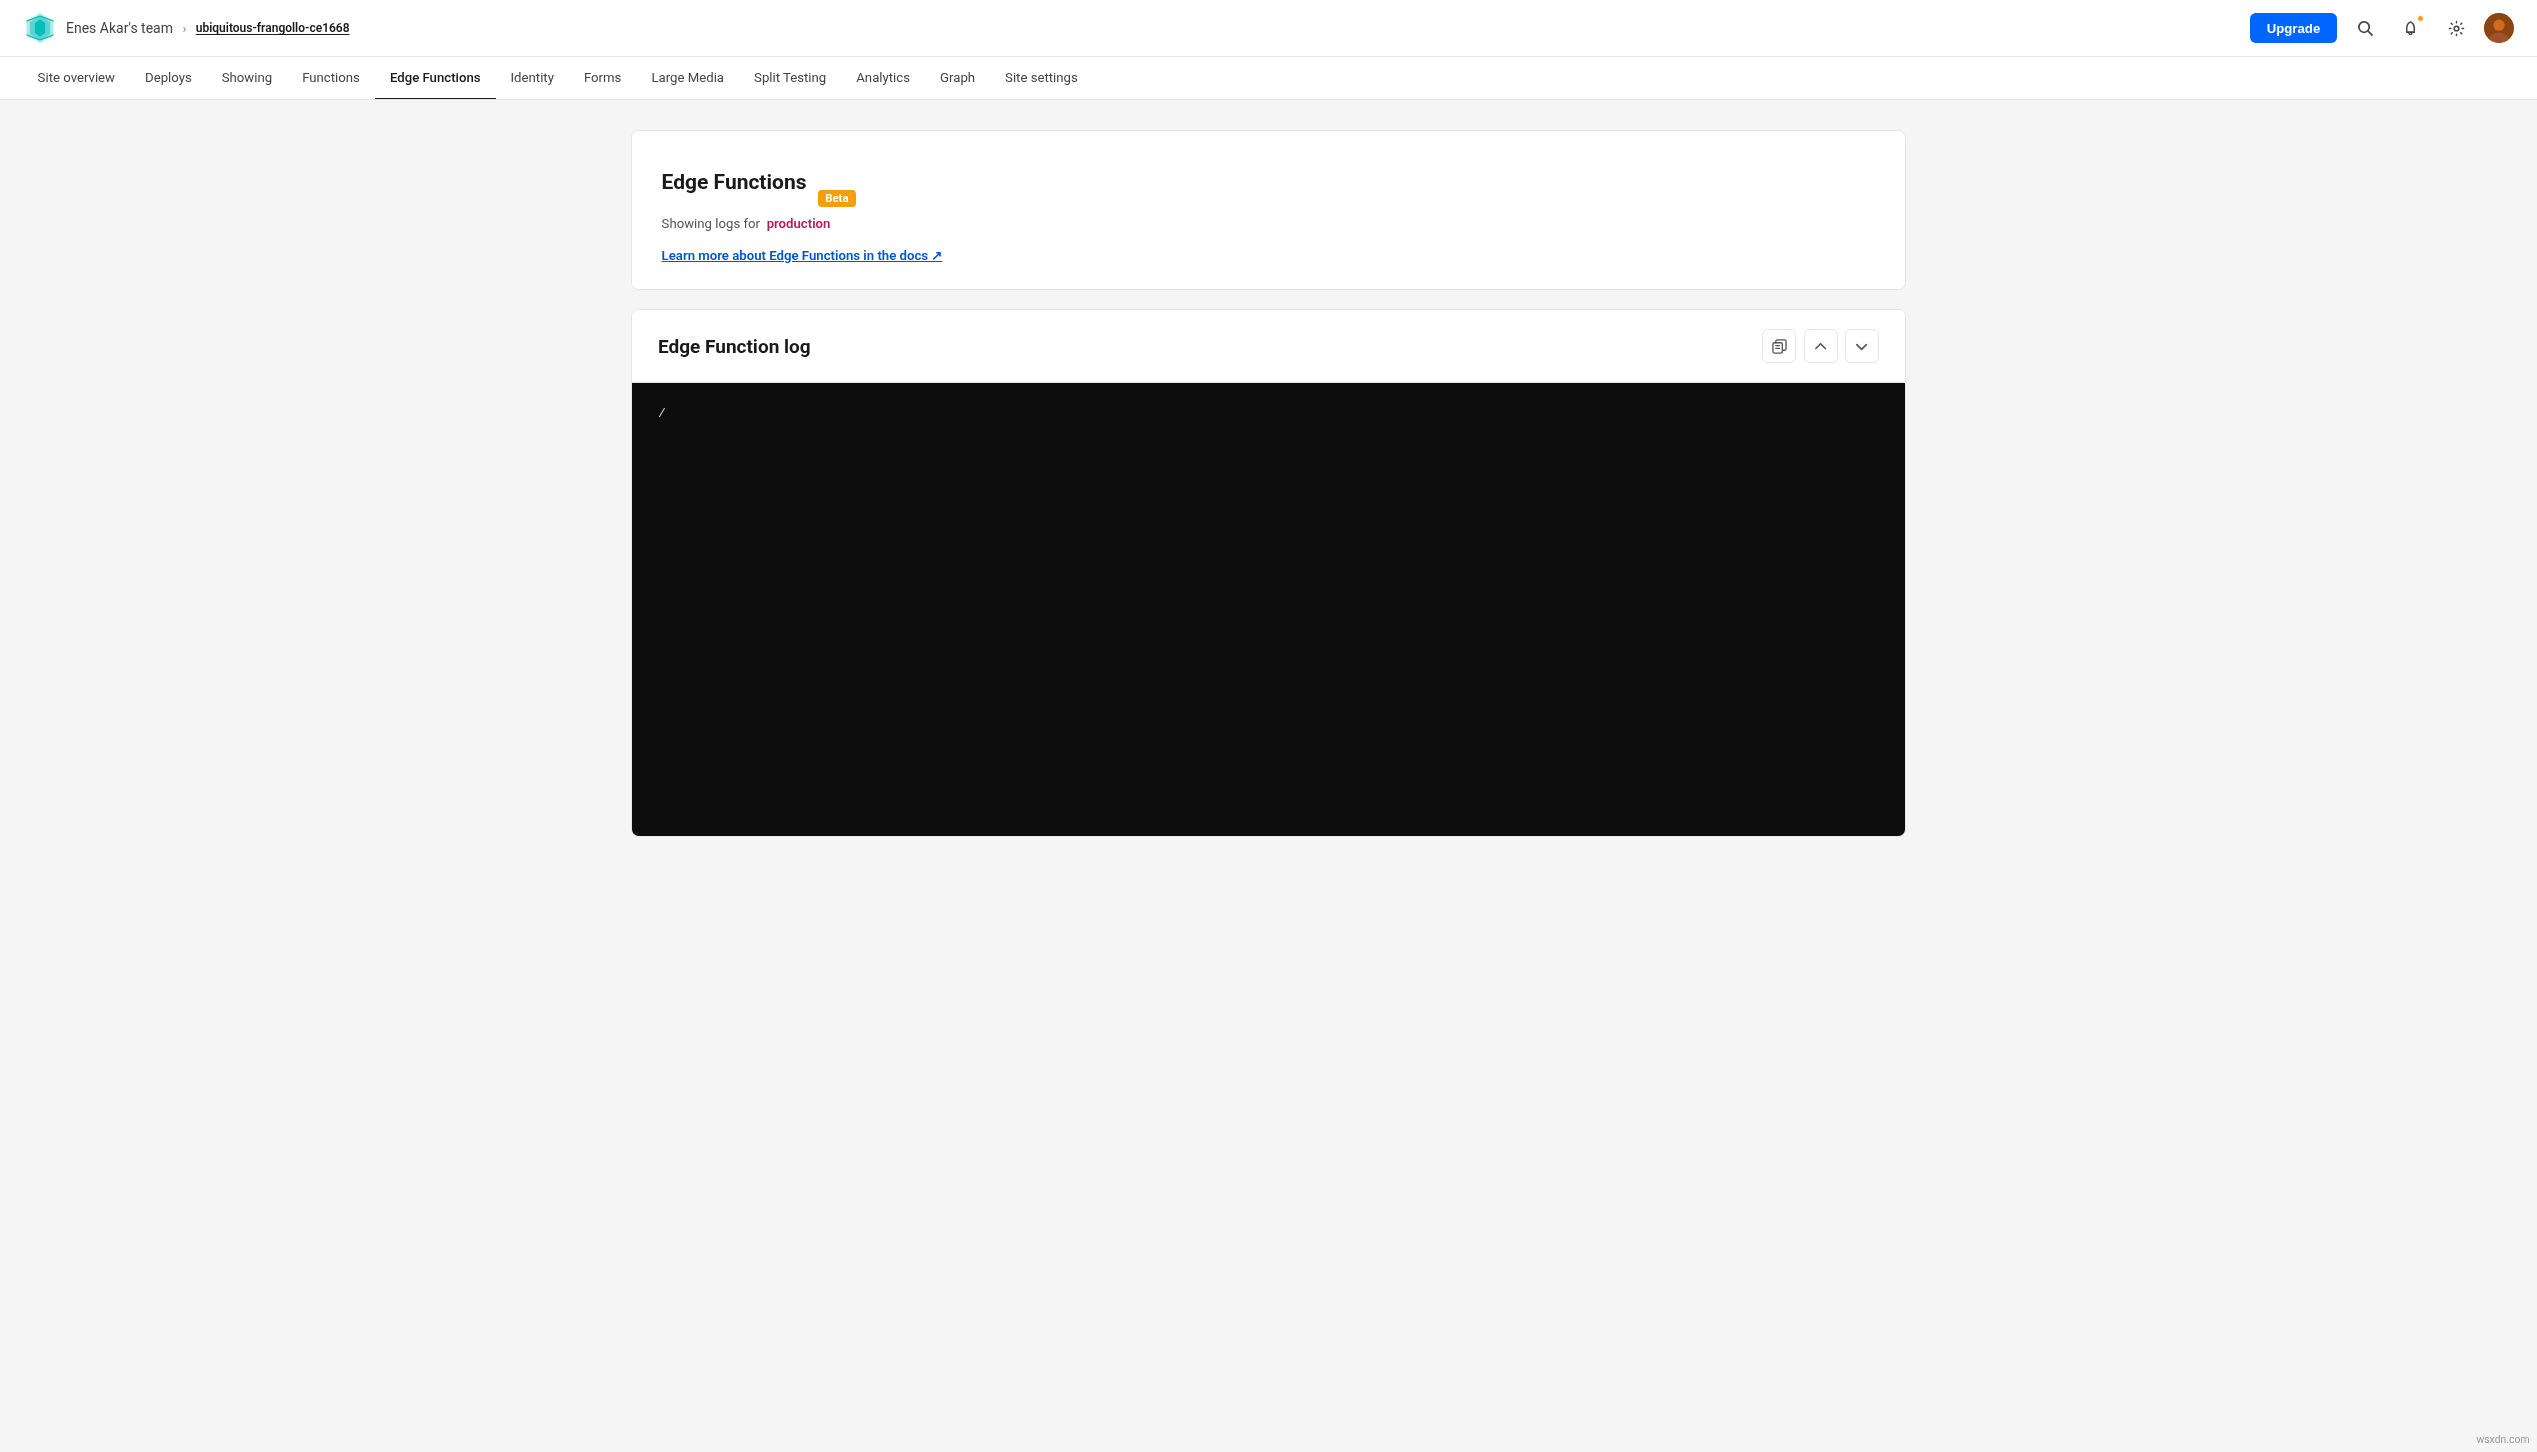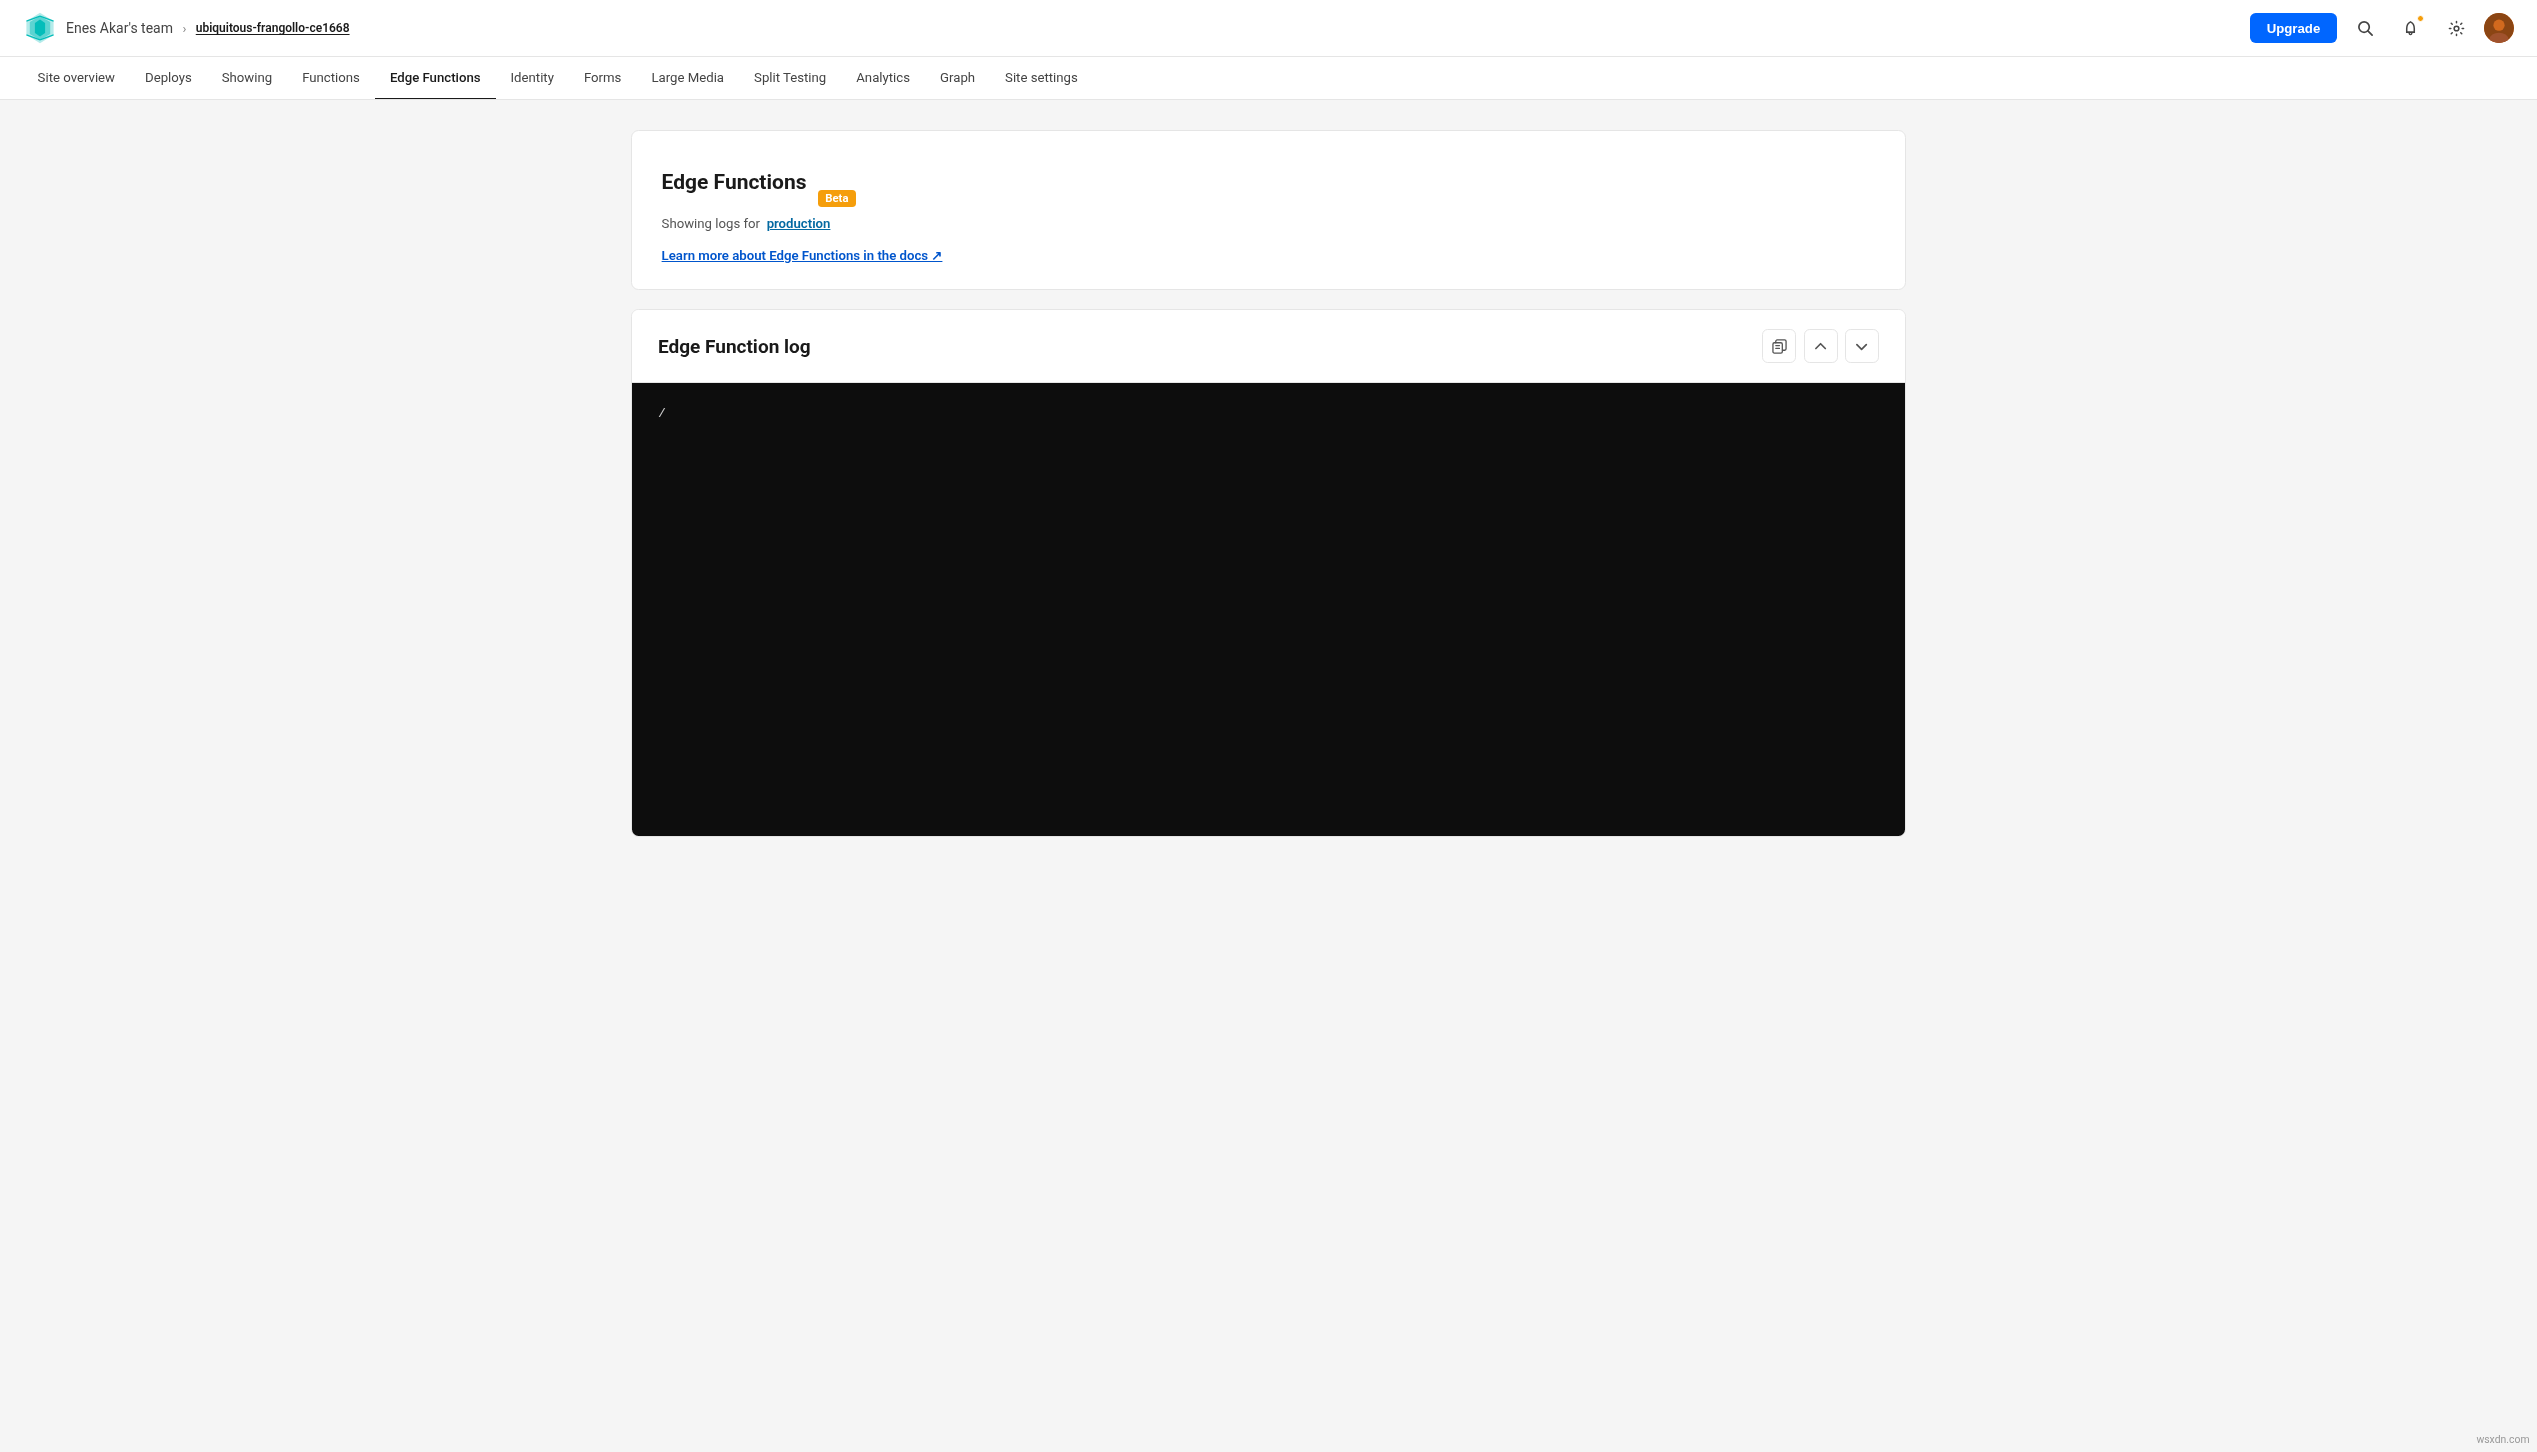--- a/index.html
+++ b/index.html
@@ -178,22 +178,21 @@
     }
 
     .card-subtitle {
       font-size: 13.2px;
       color: #555;
       margin-bottom: 17px;
     }
 
     .card-subtitle strong {
       font-weight: 600;
-      color: #0369a1;
-      text-decoration: underline;
+      color: #be185d;
     }
 
     .docs-link {
       color: #0055cc;
       font-size: 13.2px;
       font-weight: 600;
       text-decoration: underline;
       cursor: pointer;
     }
 

